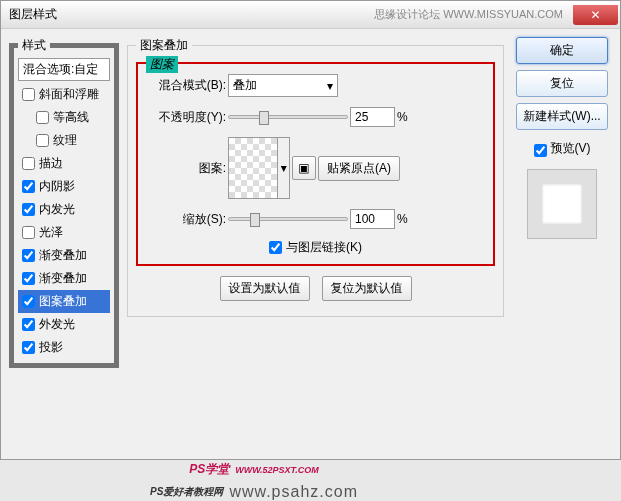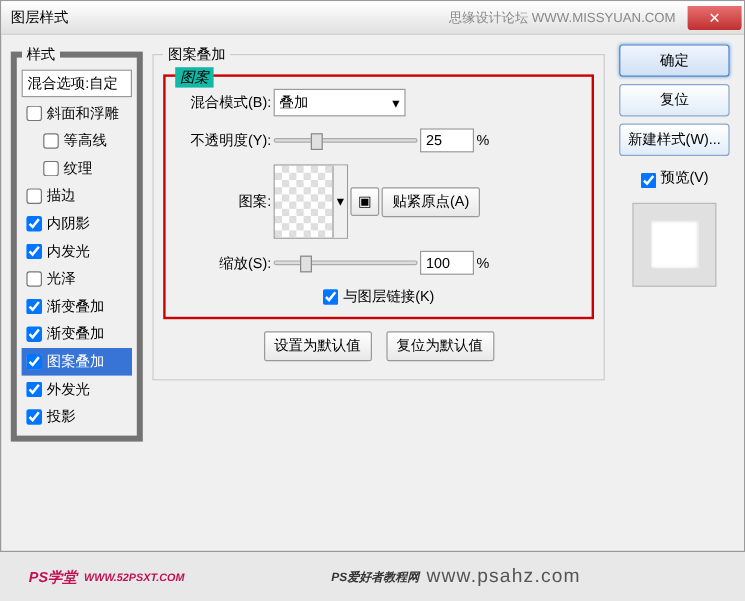--- a/index.html
+++ b/index.html
@@ -36,21 +36,21 @@
 .small-btn { border: 1px solid #999; background: linear-gradient(#fff, #e8e8e8); padding: 3px 8px; cursor: pointer; border-radius: 2px; }
 .icon-btn { width: 24px; height: 24px; border: 1px solid #999; background: linear-gradient(#fff, #e8e8e8); display: flex; align-items: center; justify-content: center; cursor: pointer; border-radius: 2px; }
 .link-row { display: flex; align-items: center; justify-content: center; gap: 4px; margin-top: 6px; }
 .bottom-buttons { display: flex; gap: 12px; justify-content: center; margin-top: 10px; }
 .right-panel { width: 100px; display: flex; flex-direction: column; gap: 6px; align-items: center; }
 .action-btn { width: 92px; padding: 4px; border: 1px solid #8aa8d0; background: linear-gradient(#fff, #e0ecf8); border-radius: 3px; cursor: pointer; text-align: center; }
 .action-btn.primary { border: 1px solid #4a80c8; background: linear-gradient(#f0f6ff, #d0e0f4); box-shadow: 0 0 3px #6aa0e0; }
 .preview-check { display: flex; align-items: flex-end; gap: 4px; margin-top: 4px; }
 .preview-box { width: 70px; height: 70px; background: #e0e0e0; border: 1px solid #bbb; margin-top: 6px; display: flex; align-items: center; justify-content: center; }
 .preview-inner { width: 40px; height: 40px; background: #fff; box-shadow: inset 0 0 3px #ccc; }
-.footer { position: absolute; bottom: 0; left: 0; width: 508px; height: 40px; display: flex; align-items: center; justify-content: space-between; padding: 0 24px; }
+.footer { position: absolute; bottom: 0; left: 0; width: 508px; height: 40px; display: flex; align-items: center; justify-content: space-between; padding: 0 24px; flex-direction: column; }
 .footer-left { display: flex; align-items: center; gap: 6px; font-size: 12px; color: #c01050; font-weight: bold; font-style: italic; }
 .footer-right { display: flex; align-items: center; gap: 6px; }
 .footer-right-name { font-size: 10px; font-weight: bold; font-style: italic; color: #333; }
 .footer-right-url { font-size: 16px; color: #555; letter-spacing: 1px; }
 </style>
 </head>
 <body>
 
 <div class="window">
   <div class="titlebar">

